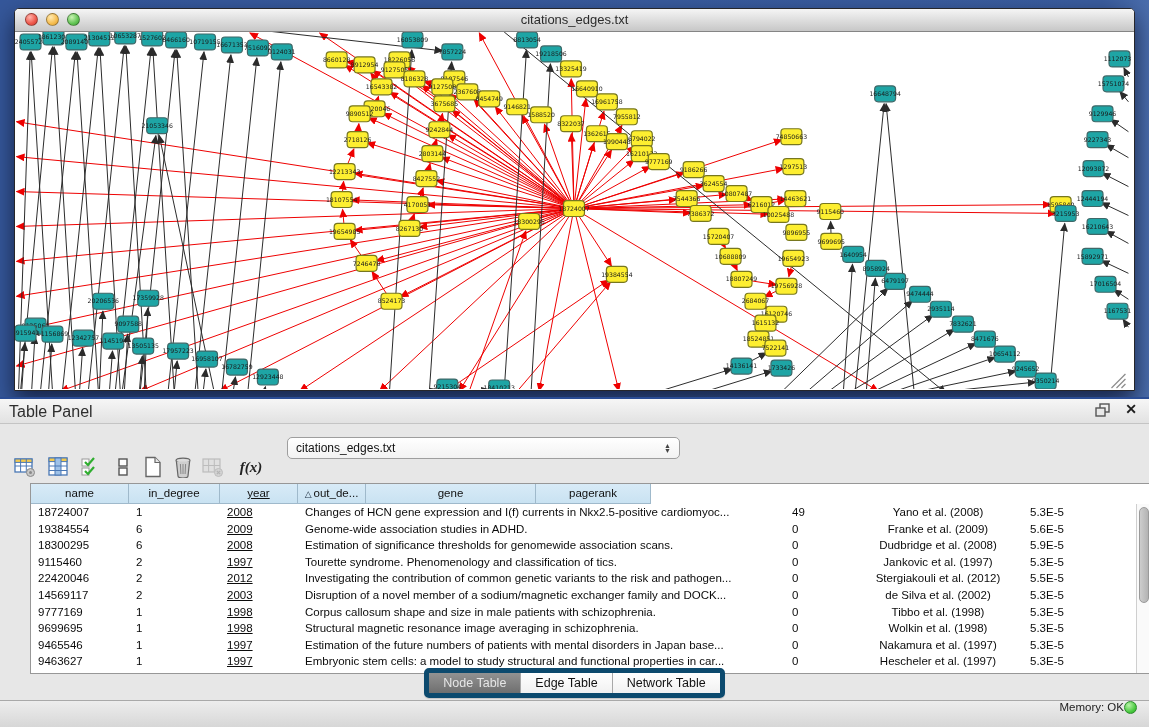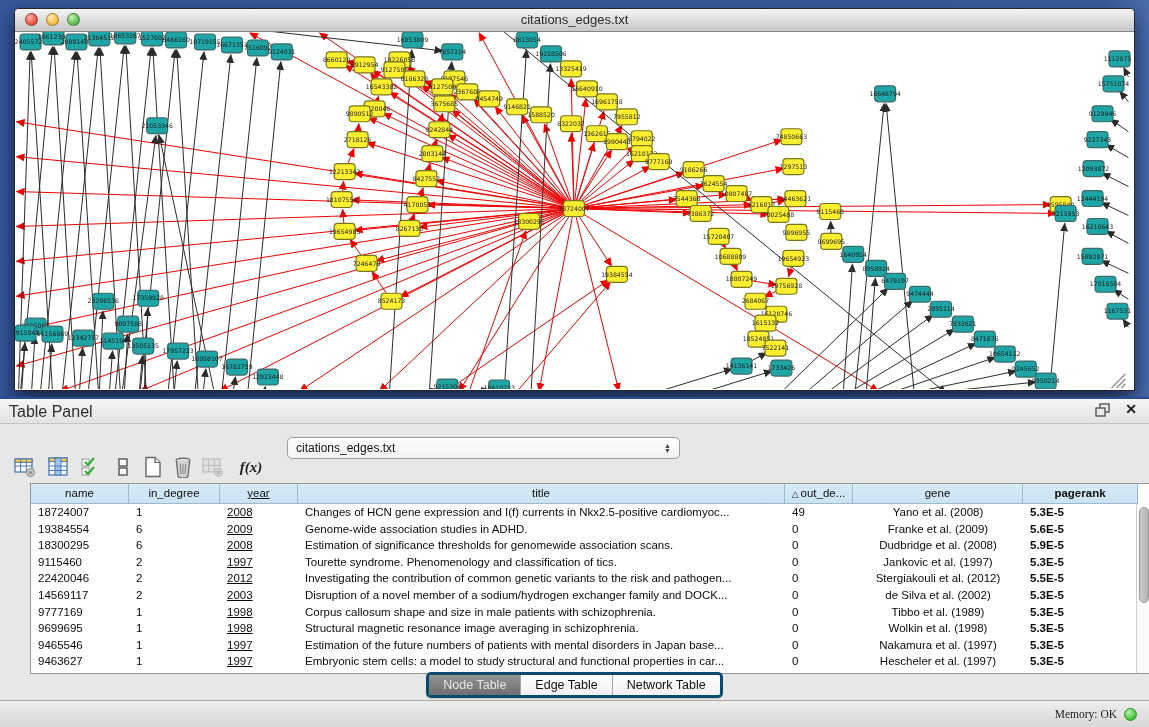--- a/index.html
+++ b/index.html
@@ -45,36 +45,36 @@
   #table-wrap{position:absolute;left:30px;top:84px;width:1123px;height:191px;
     background:#fff;border:1px solid #979797;box-sizing:border-box;overflow:hidden;}
   #thead{display:flex;height:20px;}
   .th{box-sizing:border-box;height:20px;line-height:19px;text-align:center;font-size:11.5px;color:#111;
     background:linear-gradient(#d8ebf7,#c9e2f2);border-right:1px solid #9fb9cb;border-bottom:1px solid #9fb9cb;
     overflow:hidden;white-space:nowrap;}
   .th .sort-tri{font-size:9px;color:#234;margin-right:2px;}
   #tbody{font-size:11.5px;color:#0b0b0b;}
   .tr{display:flex;height:16.6px;line-height:16.6px;}
   .td{box-sizing:border-box;padding:0 0 0 7px;overflow:hidden;white-space:nowrap;}
-  .c0{width:98px;} .c1{width:91px;} .c2{width:78px;text-decoration:underline;} .c3{width:487px;} .c4{width:68px;} .c5{width:170px;text-align:center;padding:0;} .c6{width:115px;font-weight:bold;}
+  .c0{width:98px;} .c1{width:91px;} .c2{width:78px;text-decoration:underline;} .c3{width:487px;} .c4{width:68px;} .c5{width:170px;text-align:center;padding:0;} .c6{width:115px;}
   #vscroll{position:absolute;right:0;top:20px;bottom:0;width:15px;background:#fafafa;border-left:1px solid #cfcfcf;}
   #vthumb{position:absolute;left:2px;top:3px;width:10px;height:96px;border-radius:6px;
     background:linear-gradient(90deg,#cdcdcd,#b3b3b3);border:1px solid #9a9a9a;box-sizing:border-box;}
 
   #tabs-row{position:absolute;left:0;right:0;bottom:29px;display:flex;justify-content:center;}
-  #seg{display:inline-flex;border:3px solid #0c4a6e;border-radius:5px;overflow:hidden;
+  #seg{display:inline-flex;border:5px solid #0c4a6e;border-radius:5px;overflow:hidden;
     box-shadow:0 1px 1px rgba(0,0,0,.15);}
   #seg .tab{padding:2px 14px;font-size:12.5px;background:linear-gradient(#ffffff,#f1f1f1);
     color:#111;border:none;border-right:1px solid #a8a8a8;height:20px;}
   #seg .tab:last-child{border-right:none;}
   #seg .tab.active{background:linear-gradient(#929292,#6f6f6f);color:#e6e6e6;}
 
   #status-bar{position:absolute;left:0;right:0;bottom:0;height:26px;
     background:linear-gradient(#ededed,#d7d7d7);border-top:1px solid #a9a9a9;
-    display:flex;align-items:center;justify-content:flex-end;gap:7px;padding-right:12px;font-size:11.5px;color:#222;font-family:Liberation Serif, serif;}
+    display:flex;align-items:flex-start;justify-content:flex-end;padding-right:12px;font-size:11.5px;color:#222;}
   #mem-dot{width:13px;height:13px;border-radius:50%;border:1px solid #2c8b2c;box-sizing:border-box;
     background:radial-gradient(circle at 35% 30%,#b8f3a8,#46c83c 65%,#2fa32a);}
 </style>
 </head>
 <body>
 
 <div id="screen">
 
   <div id="desktop">
     <div id="net-window">
@@ -835,21 +835,20 @@
             <span>▼</span>
           </span>
       </div>
     </div>
 
     <div id="table-wrap">
       <div id="thead">
           <div class="th c0">name</div>
           <div class="th c1">in_degree</div>
           <div class="th c2">year</div>
-          <div class="th c3">title</div>
           <div class="th c4"><span class="sort-tri">△</span>out_de...</div>
           <div class="th c5">gene</div>
           <div class="th c6">pagerank</div>
         </div>
       <div id="tbody">
           <div class="tr">
             <div class="td c0">18724007</div>
             <div class="td c1">1</div>
             <div class="td c2">2008</div>
             <div class="td c3">Changes of HCN gene expression and I(f) currents in Nkx2.5-positive cardiomyoc...</div>
@@ -890,32 +889,32 @@
             <div class="td c2">2012</div>
             <div class="td c3">Investigating the contribution of common genetic variants to the risk and pathogen...</div>
             <div class="td c4">0</div>
             <div class="td c5">Stergiakouli et al. (2012)</div>
             <div class="td c6">5.5E-5</div>
           </div>
           <div class="tr">
             <div class="td c0">14569117</div>
             <div class="td c1">2</div>
             <div class="td c2">2003</div>
-            <div class="td c3">Disruption of a novel member of a sodium/hydrogen exchanger family and DOCK...</div>
+            <div class="td c3">Disruption of a novel member of a sodium/magnetic exchanger family and DOCK...</div>
             <div class="td c4">0</div>
             <div class="td c5">de Silva et al. (2002)</div>
             <div class="td c6">5.3E-5</div>
           </div>
           <div class="tr">
             <div class="td c0">9777169</div>
             <div class="td c1">1</div>
             <div class="td c2">1998</div>
             <div class="td c3">Corpus callosum shape and size in male patients with schizophrenia.</div>
             <div class="td c4">0</div>
-            <div class="td c5">Tibbo et al. (1989)</div>
+            <div class="td c5">Tibbo et al. (1998)</div>
             <div class="td c6">5.3E-5</div>
           </div>
           <div class="tr">
             <div class="td c0">9699695</div>
             <div class="td c1">1</div>
             <div class="td c2">1998</div>
             <div class="td c3">Structural magnetic resonance image averaging in schizophrenia.</div>
             <div class="td c4">0</div>
             <div class="td c5">Wolkin et al. (1998)</div>
             <div class="td c6">5.3E-5</div>

